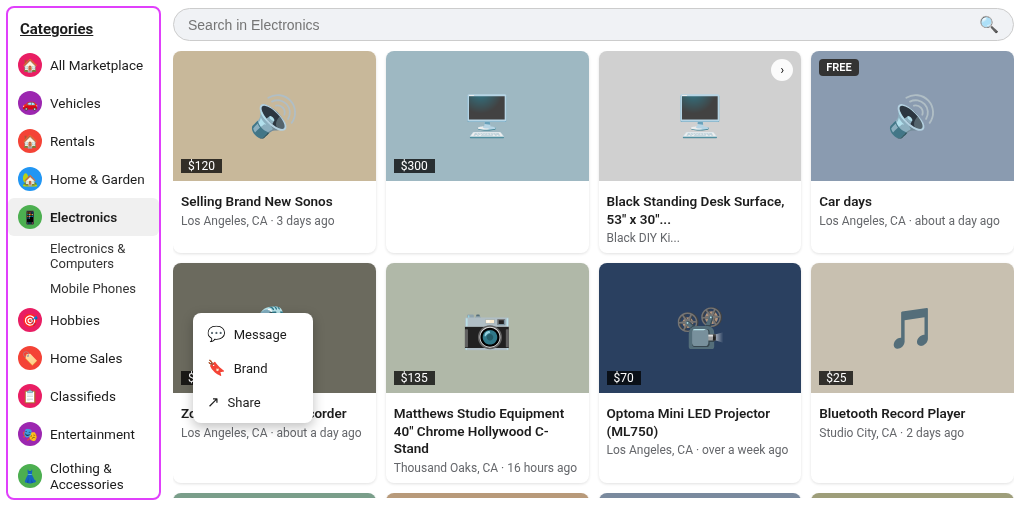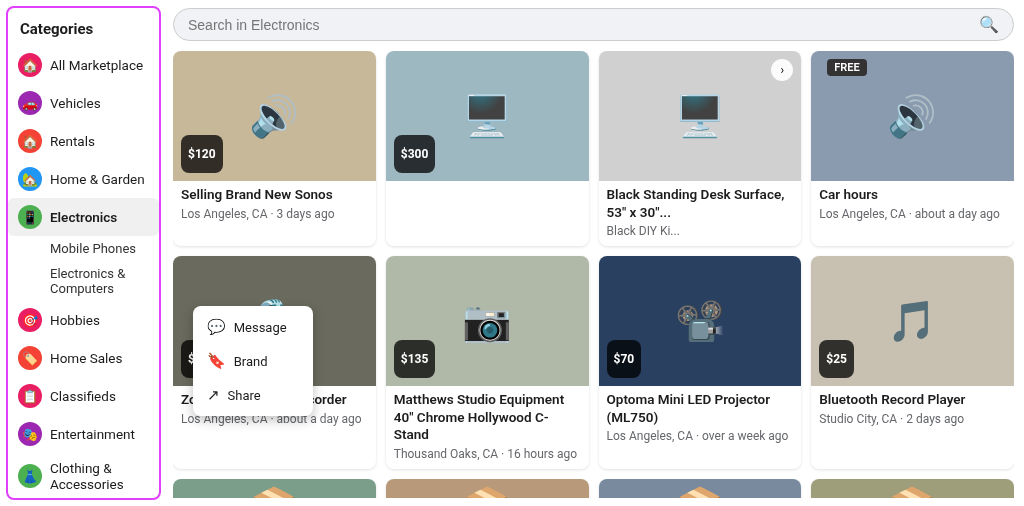--- a/index.html
+++ b/index.html
@@ -13,20 +13,21 @@
       border-radius: 8px;
       margin: 6px;
       padding: 10px 0;
       overflow-y: auto;
     }
     #sidebar h3 {
       font-size: 15px;
       font-weight: 700;
       padding: 2px 12px 8px 12px;
       color: #1c1c1c;
+      text-decoration: underline;
     }
     .cat-item {
       display: flex;
       align-items: center;
       gap: 8px;
       padding: 7px 10px;
       cursor: pointer;
       border-radius: 6px;
       font-size: 13.5px;
       color: #1c1c1c;
@@ -113,37 +114,37 @@
       font-size: 40px;
       position: relative;
     }
     .price-badge {
       position: absolute;
       bottom: 8px;
       left: 8px;
       background: rgba(0,0,0,0.75);
       color: #fff;
       font-size: 12px;
-      font-weight: 700;
-      padding: 12px 7px;
-      border-radius: 8px;
+      font-weight: 400;
+      padding: 0 7px;
+      border-radius: 0;
     }
     .free-badge {
       position: absolute;
       top: 8px;
-      left: 16px;
+      left: 8px;
       background: #333;
       color: #fff;
       font-size: 11px;
       font-weight: 600;
       padding: 2px 7px;
       border-radius: 4px;
     }
     .card-body {
-      padding: 5px 8px 8px;
+      padding: 12px 8px 8px;
     }
     .card-title {
       font-size: 13.5px;
       font-weight: 600;
       color: #1c1c1c;
       margin-bottom: 3px;
       line-height: 1.3;
     }
     .card-location {
       font-size: 12px;
@@ -193,24 +194,24 @@
   </div>
   <div class="cat-item">
     <div class="cat-icon" style="background:#2196f3;">🏡</div>
     <span>Home &amp; Garden</span>
   </div>
   <div class="cat-item active">
     <div class="cat-icon" style="background:#4caf50;">📱</div>
     <span>Electronics</span>
   </div>
   <div class="sub-item">
+    <span>Electronics &amp; Computers</span>
+  </div>
+  <div class="sub-item">
     <span>Mobile Phones</span>
-  </div>
-  <div class="sub-item">
-    <span>Electronics &amp; Computers</span>
   </div>
   <div class="cat-item">
     <div class="cat-icon" style="background:#e91e63;">🎯</div>
     <span>Hobbies</span>
   </div>
   <div class="cat-item">
     <div class="cat-icon" style="background:#f44336;">🏷️</div>
     <span>Home Sales</span>
   </div>
   <div class="cat-item">
@@ -272,21 +273,21 @@
           <div class="card-title">Black Standing Desk Surface, 53" x 30"...</div>
           <div class="card-location">Black DIY Ki...</div>
         </div>
       </div>
 
       <div class="product-card">
         <div class="card-img-bg" style="background:#8a9bb0;">🔊
           <span class="free-badge">FREE</span>
         </div>
         <div class="card-body">
-          <div class="card-title">Car hours</div>
+          <div class="card-title">Car days</div>
           <div class="card-location">
             <span>Los Angeles, CA</span>
             <span> · </span>
             <span>about a day ago</span>
           </div>
         </div>
       </div>
     </div>
 
     <div class="grid-row">

